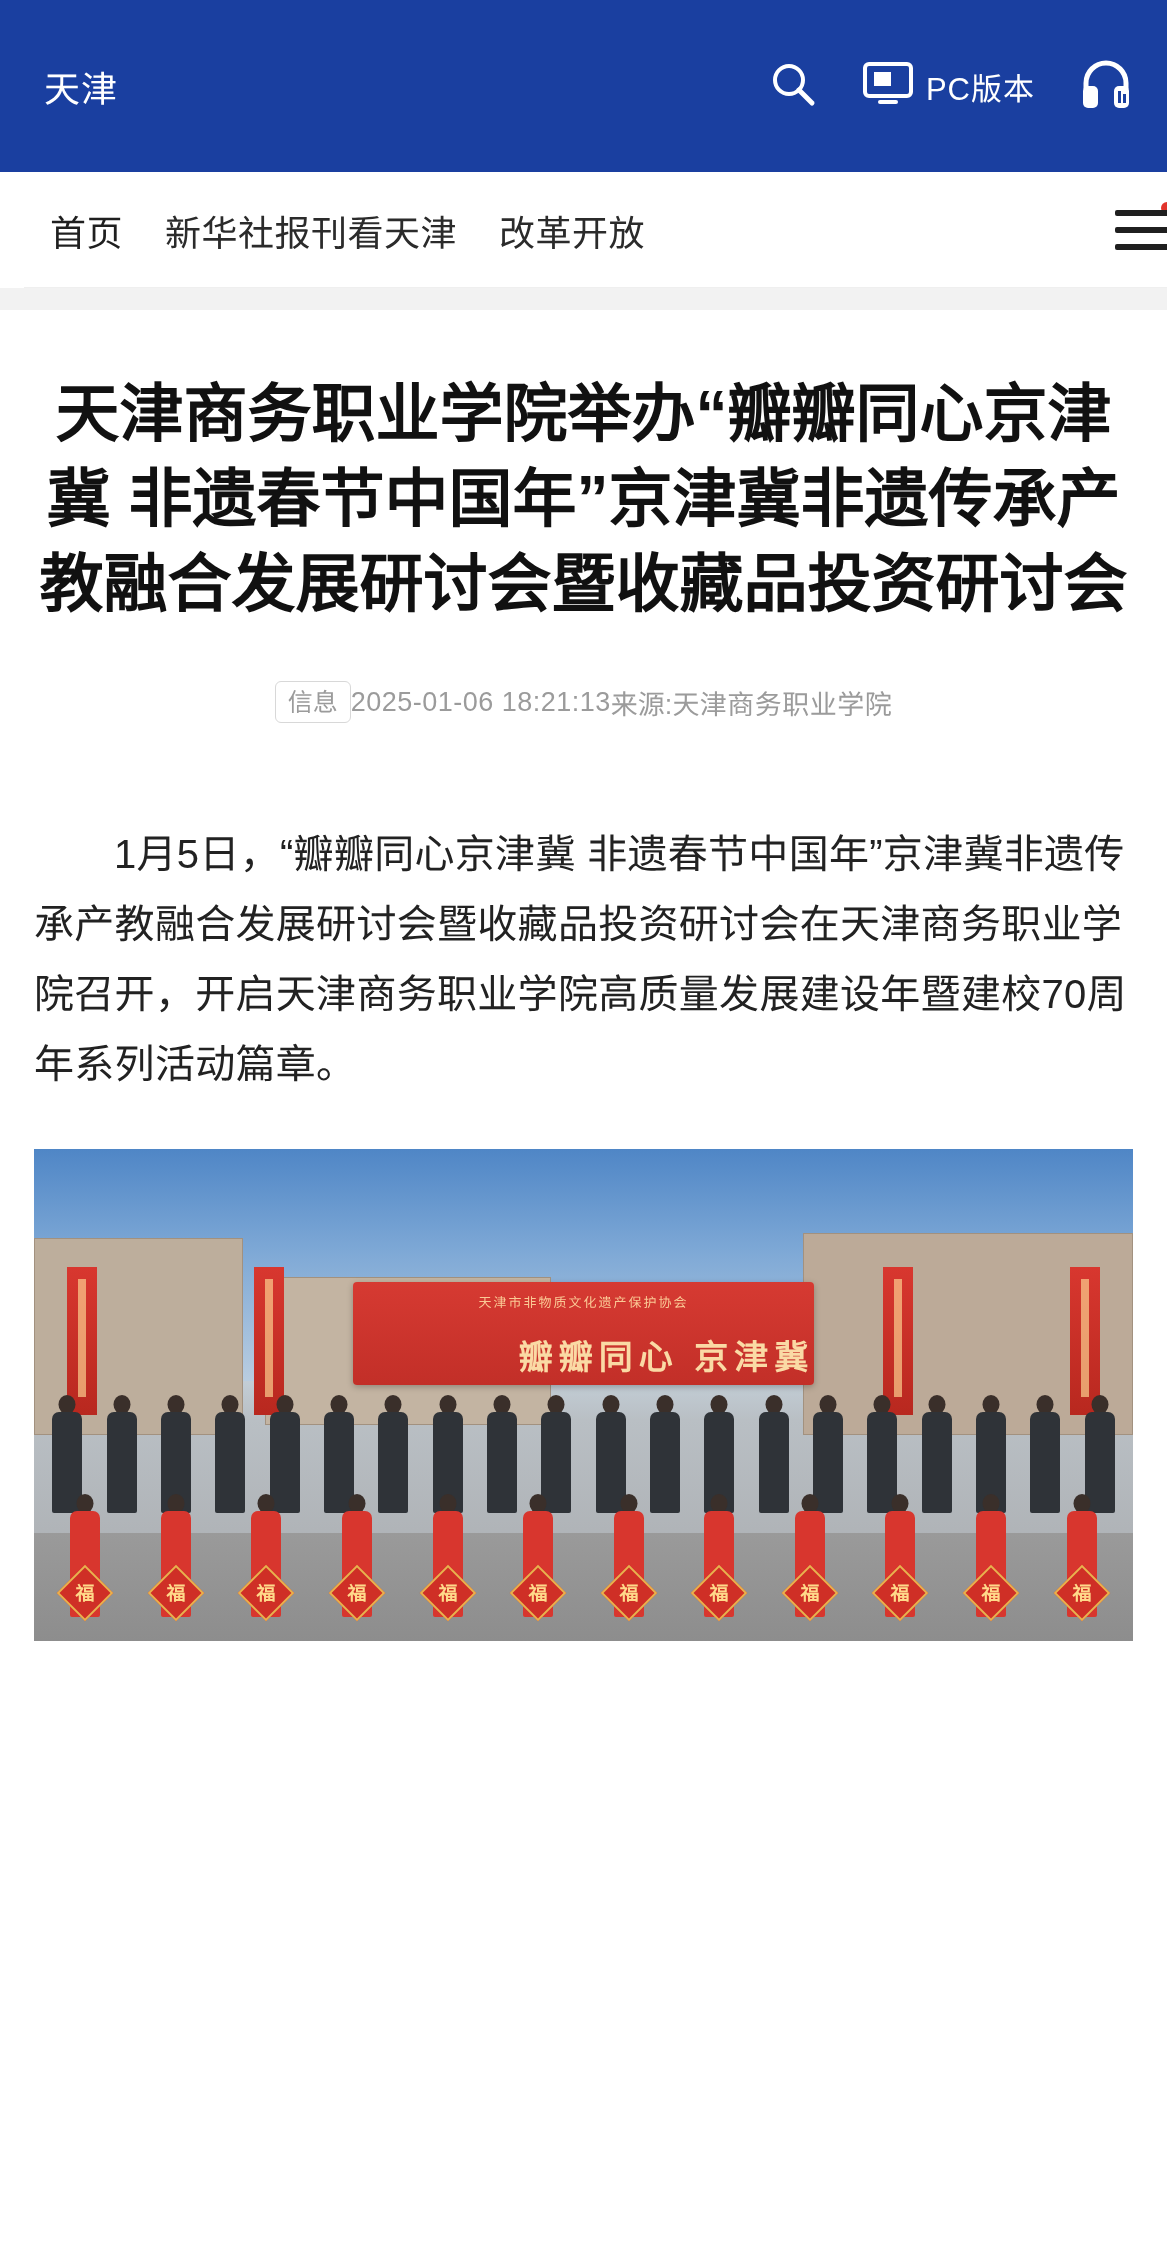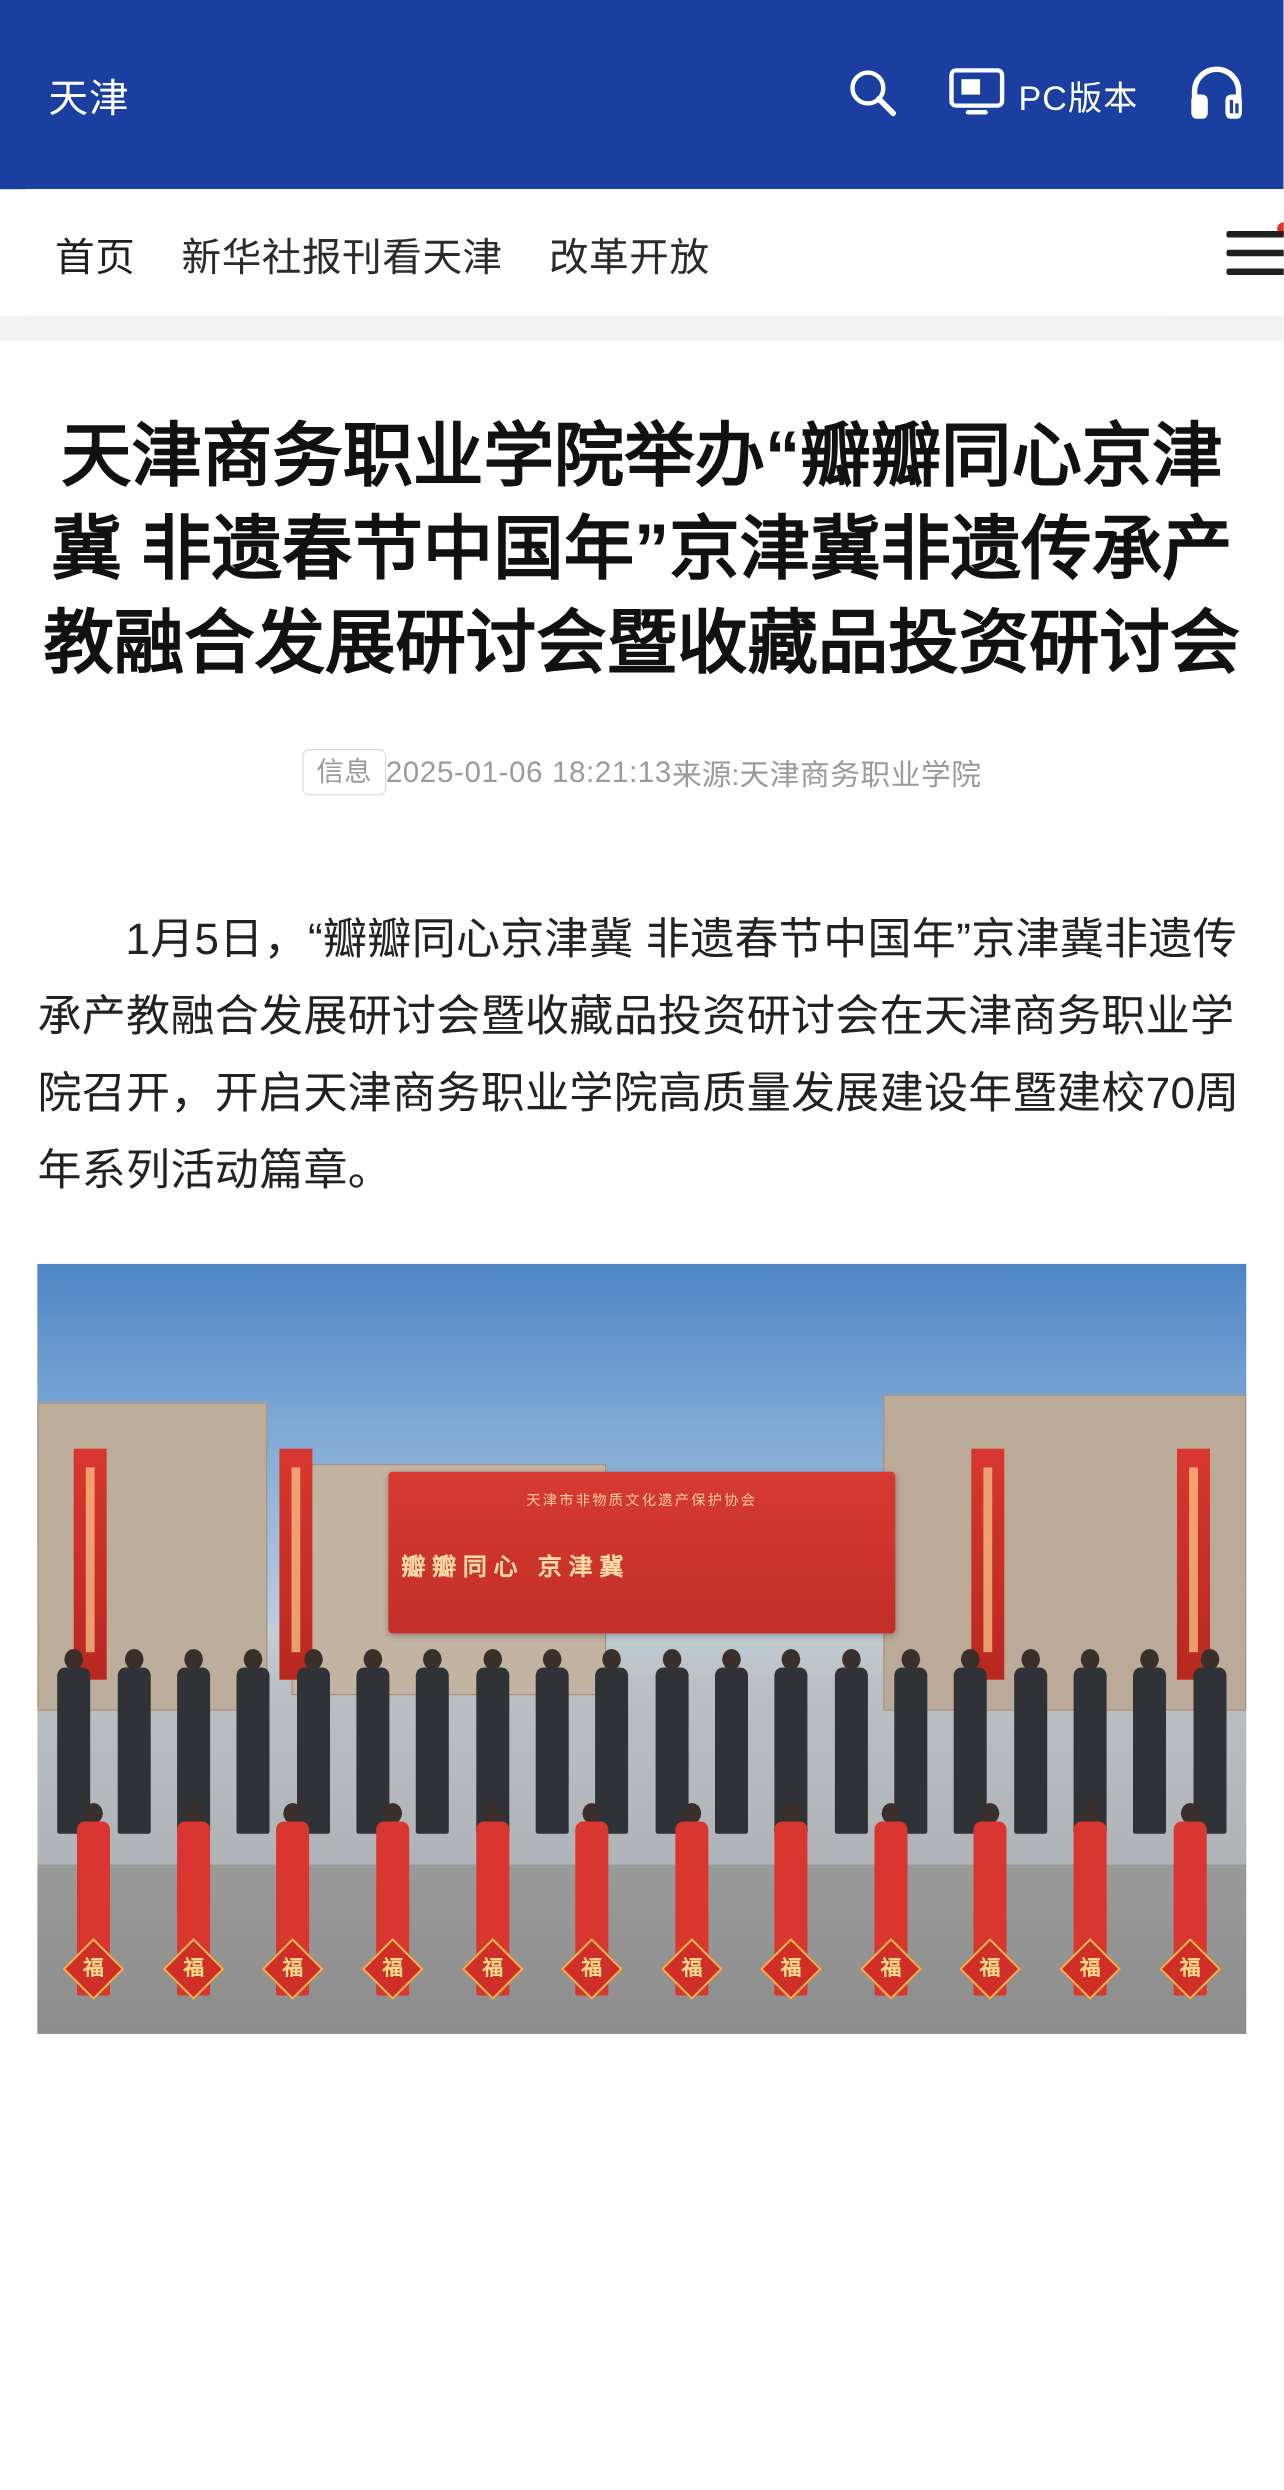--- a/index.html
+++ b/index.html
@@ -211,21 +211,21 @@
     text-indent: 2em;
     letter-spacing: 0.3px;
   }
 
   .figure {
     margin-top: 50px;
     width: 100%;
   }
   .photo {
     width: 100%;
-    height: 700px;
+    height: 492px;
     position: relative;
     overflow: hidden;
     background: linear-gradient(to bottom, #6f9fd8 0%, #9cc0e3 28%, #c9d7e2 42%, #b9bfc4 55%, #a7a9ac 100%);
   }
   
   .sky {
     position: absolute; left:0; top:0; right:0; height: 47%;
     background: linear-gradient(to bottom, #4f86c6 0%, #7fa9d6 45%, #b9cde0 100%);
   }
   
@@ -243,21 +243,21 @@
     left: 29%;
     top: 27%;
     width: 42%;
     height: 21%;
     background: linear-gradient(to bottom,#d63a32,#c22f28);
     border-radius: 4px;
     box-shadow: 0 2px 6px rgba(0,0,0,.25);
   }
   .banner-txt {
     position:absolute; left:12px; right:0; top: 46%;
-    text-align:left; color:#ffe9b0; font-size: 22px; font-weight: bold;
+    text-align:right; color:#ffe9b0; font-size: 34px; font-weight: bold;
     letter-spacing: 6px;
     opacity:.92;
   }
   .banner-top {
     position:absolute; left:0; right:0; top: 10%;
     text-align:center; color:#ffd9a0; font-size: 13px; letter-spacing:2px; opacity:.9;
   }
   
   .flag {
     position: absolute;

